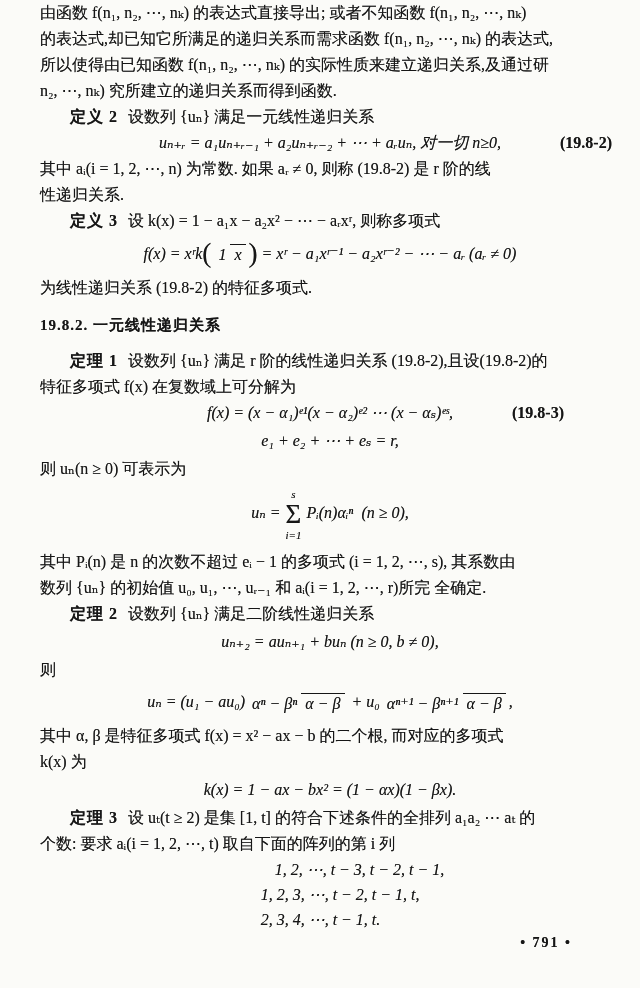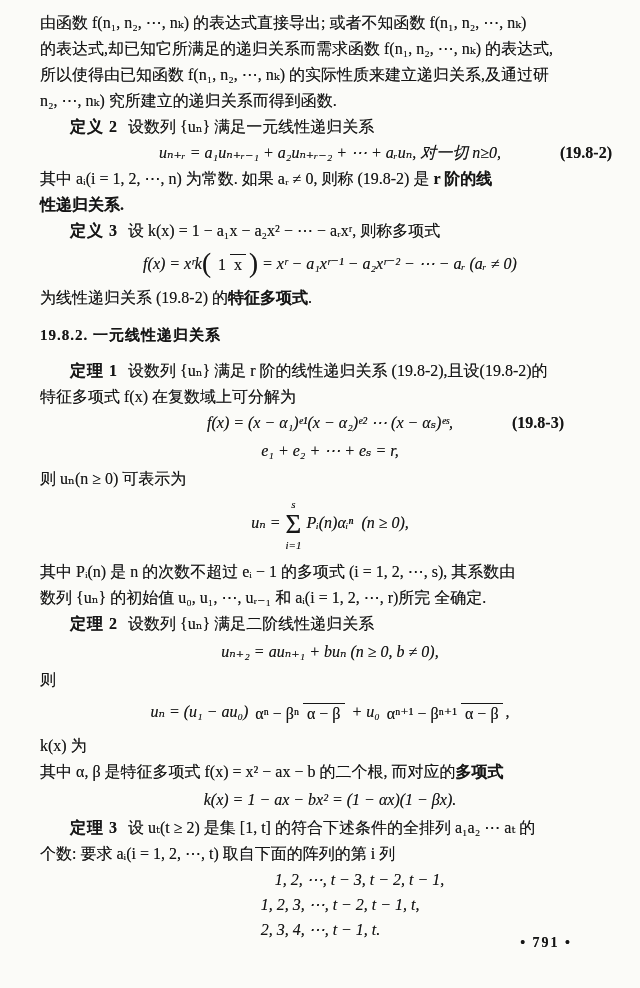--- a/index.html
+++ b/index.html
@@ -3,29 +3,29 @@
 <meta charset="utf-8">
 <style>
   html,body{margin:0;padding:0;}
   body{
     width:640px;height:988px;overflow:hidden;
     background:#fbfbf8;color:#161616;
     font-family:"Liberation Serif","DejaVu Serif",serif;
     font-size:16px;line-height:26px;
     text-shadow:0 0 .4px rgba(10,10,10,.55);
   }
-  .page{box-sizing:border-box;width:640px;height:988px;padding:10px 20px 0 40px;position:relative;}
+  .page{box-sizing:border-box;width:640px;height:988px;padding:0 20px 0 40px;position:relative;}
   .ln{white-space:nowrap;}
   .indent{padding-left:30px;}
-  b,.bold{font-weight:bold;}
+  b,.bold{font-weight:normal;}
   .lead{font-weight:bold;letter-spacing:1px;margin-right:10px;}
   .eqline{position:relative;text-align:center;}
   .eqno{position:absolute;top:0;font-weight:bold;}
   .math{font-style:italic;}
-  .frac{display:inline-block;vertical-align:middle;text-align:center;line-height:1.15;padding:0 3px;}
+  .frac{display:inline-block;vertical-align:middle;text-align:center;font-style:italic;line-height:1.15;padding:0 3px;}
   .frac .den{border-top:1.3px solid #161616;padding:1px 4px 0 4px;}
   .frac .num{padding:0 4px 1px 4px;}
   .bigp{font-size:170%;font-weight:300;vertical-align:-3px;line-height:1;}
   .sum{display:inline-flex;flex-direction:column;align-items:center;vertical-align:middle;margin:0 5px;line-height:1;}
   .sum .lim{font-size:11px;font-style:italic;line-height:1.1;}
   .sigma{font-size:27px;line-height:1;padding:1px 0;}
   .disp{text-align:center;margin:2px 0;}
   .disp-tall{margin:6px 0 8px 0;}
   .heading{font-size:15px;font-weight:600;line-height:30px;margin:9px 0 8px 0;letter-spacing:1px;}
   .rows-wrap{text-align:center;}
@@ -99,24 +99,24 @@
 
   <div>
     <div class="ln indent">
       <span class="lead">定理 2</span><span>设数列 {uₙ} 满足二阶线性递归关系</span>
     </div>
     <div class="disp math">uₙ₊₂ = auₙ₊₁ + buₙ (n ≥ 0, b ≠ 0),</div>
     <div class="ln">则</div>
     <div class="disp disp-tall">
       <span class="math">uₙ = (u₁ − au₀)</span><span class="frac"><span class="num">αⁿ − βⁿ</span><span class="den">α − β</span></span> <span class="math">+ u₀</span><span class="frac"><span class="num">αⁿ⁺¹ − βⁿ⁺¹</span><span class="den">α − β</span></span><span class="math">,</span>
     </div>
-    <div class="ln">k(x) 为</div>
     <div class="ln">
       <span>其中 α, β 是特征多项式 f(x) = x² − ax − b 的二个根, 而对应的</span><b>多项式</b>
     </div>
+    <div class="ln">k(x) 为</div>
     <div class="disp math">k(x) = 1 − ax − bx² = (1 − αx)(1 − βx).</div>
   </div>
 
   <div>
     <div class="ln indent">
       <span class="lead">定理 3</span><span>设 uₜ(t ≥ 2) 是集 [1, t] 的符合下述条件的全排列 a₁a₂ ⋯ aₜ 的</span>
     </div>
     <div class="ln">个数: 要求 aᵢ(i = 1, 2, ⋯, t) 取自下面的阵列的第 i 列</div>
     <div class="rows-wrap">
       <div class="rows math">

